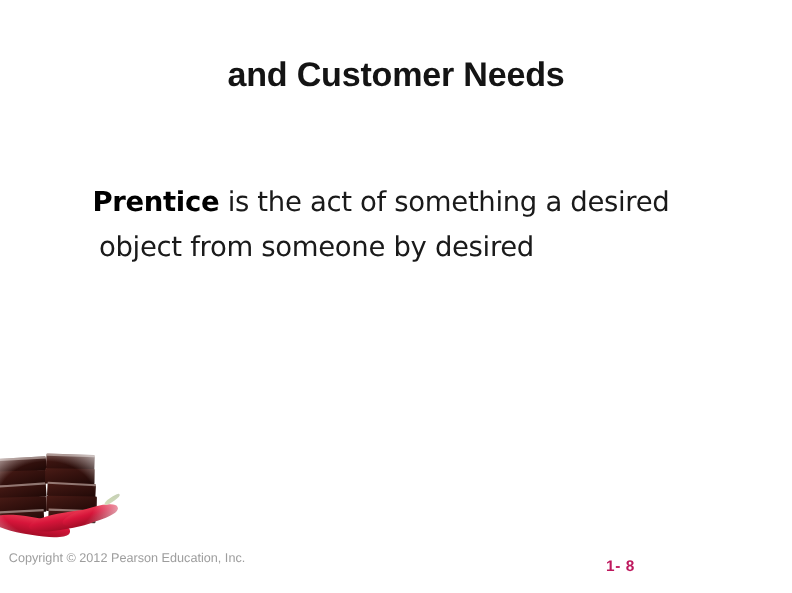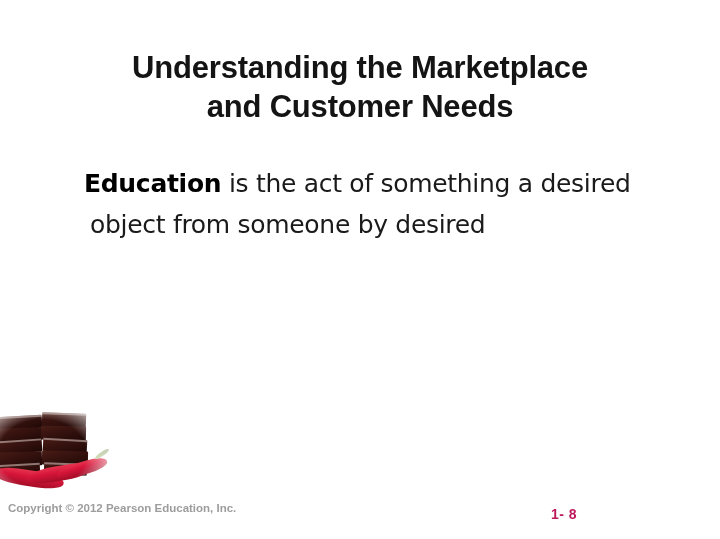--- a/index.html
+++ b/index.html
@@ -111,47 +111,46 @@
 
   
   .copyright {
     position: absolute;
     left: 8px;
     top: 500px;
     font-family: "Liberation Sans", sans-serif;
     font-size: 11.5px;
     line-height: 16px;
     color: #9d9d9d;
-    font-weight: bold;
+    font-weight: normal;
   }
   .copyright span { display: block; white-space: nowrap; }
 
   .slide-number {
     position: absolute;
     left: 551px;
     top: 506px;
     font-family: "Liberation Sans", sans-serif;
     font-weight: bold;
     font-size: 14px;
     color: #be185d;
     letter-spacing: 0.5px;
   }
 </style>
 </head>
 <body>
 
 <div id="slide">
 
   <div class="title">
-    <span class="title-line">Understanding the Marketplace</span>
     <span class="title-line">and Customer Needs</span>
   </div>
 
   <div class="body-block">
-    <span class="body-line"><span class="kw">Education</span><span> is the act of something a desired</span></span>
+    <span class="body-line"><span class="kw">Prentice</span><span> is the act of something a desired</span></span>
     <span class="body-line indent">object from someone by desired</span>
   </div>
 
   <div class="photo">
     <div class="photo-inner">
 
       <div class="choc hl" style="left:-4px; top:6px;  width:46px; height:13px; transform:rotate(-3deg);"></div>
       <div class="choc" style="left:-6px; top:18px; width:48px; height:13px; transform:rotate(-2deg);"></div>
       <div class="choc hl" style="left:-5px; top:30px; width:47px; height:13px; transform:rotate(-4deg);"></div>
       <div class="choc" style="left:-7px; top:42px; width:49px; height:14px; transform:rotate(-2deg);"></div>

